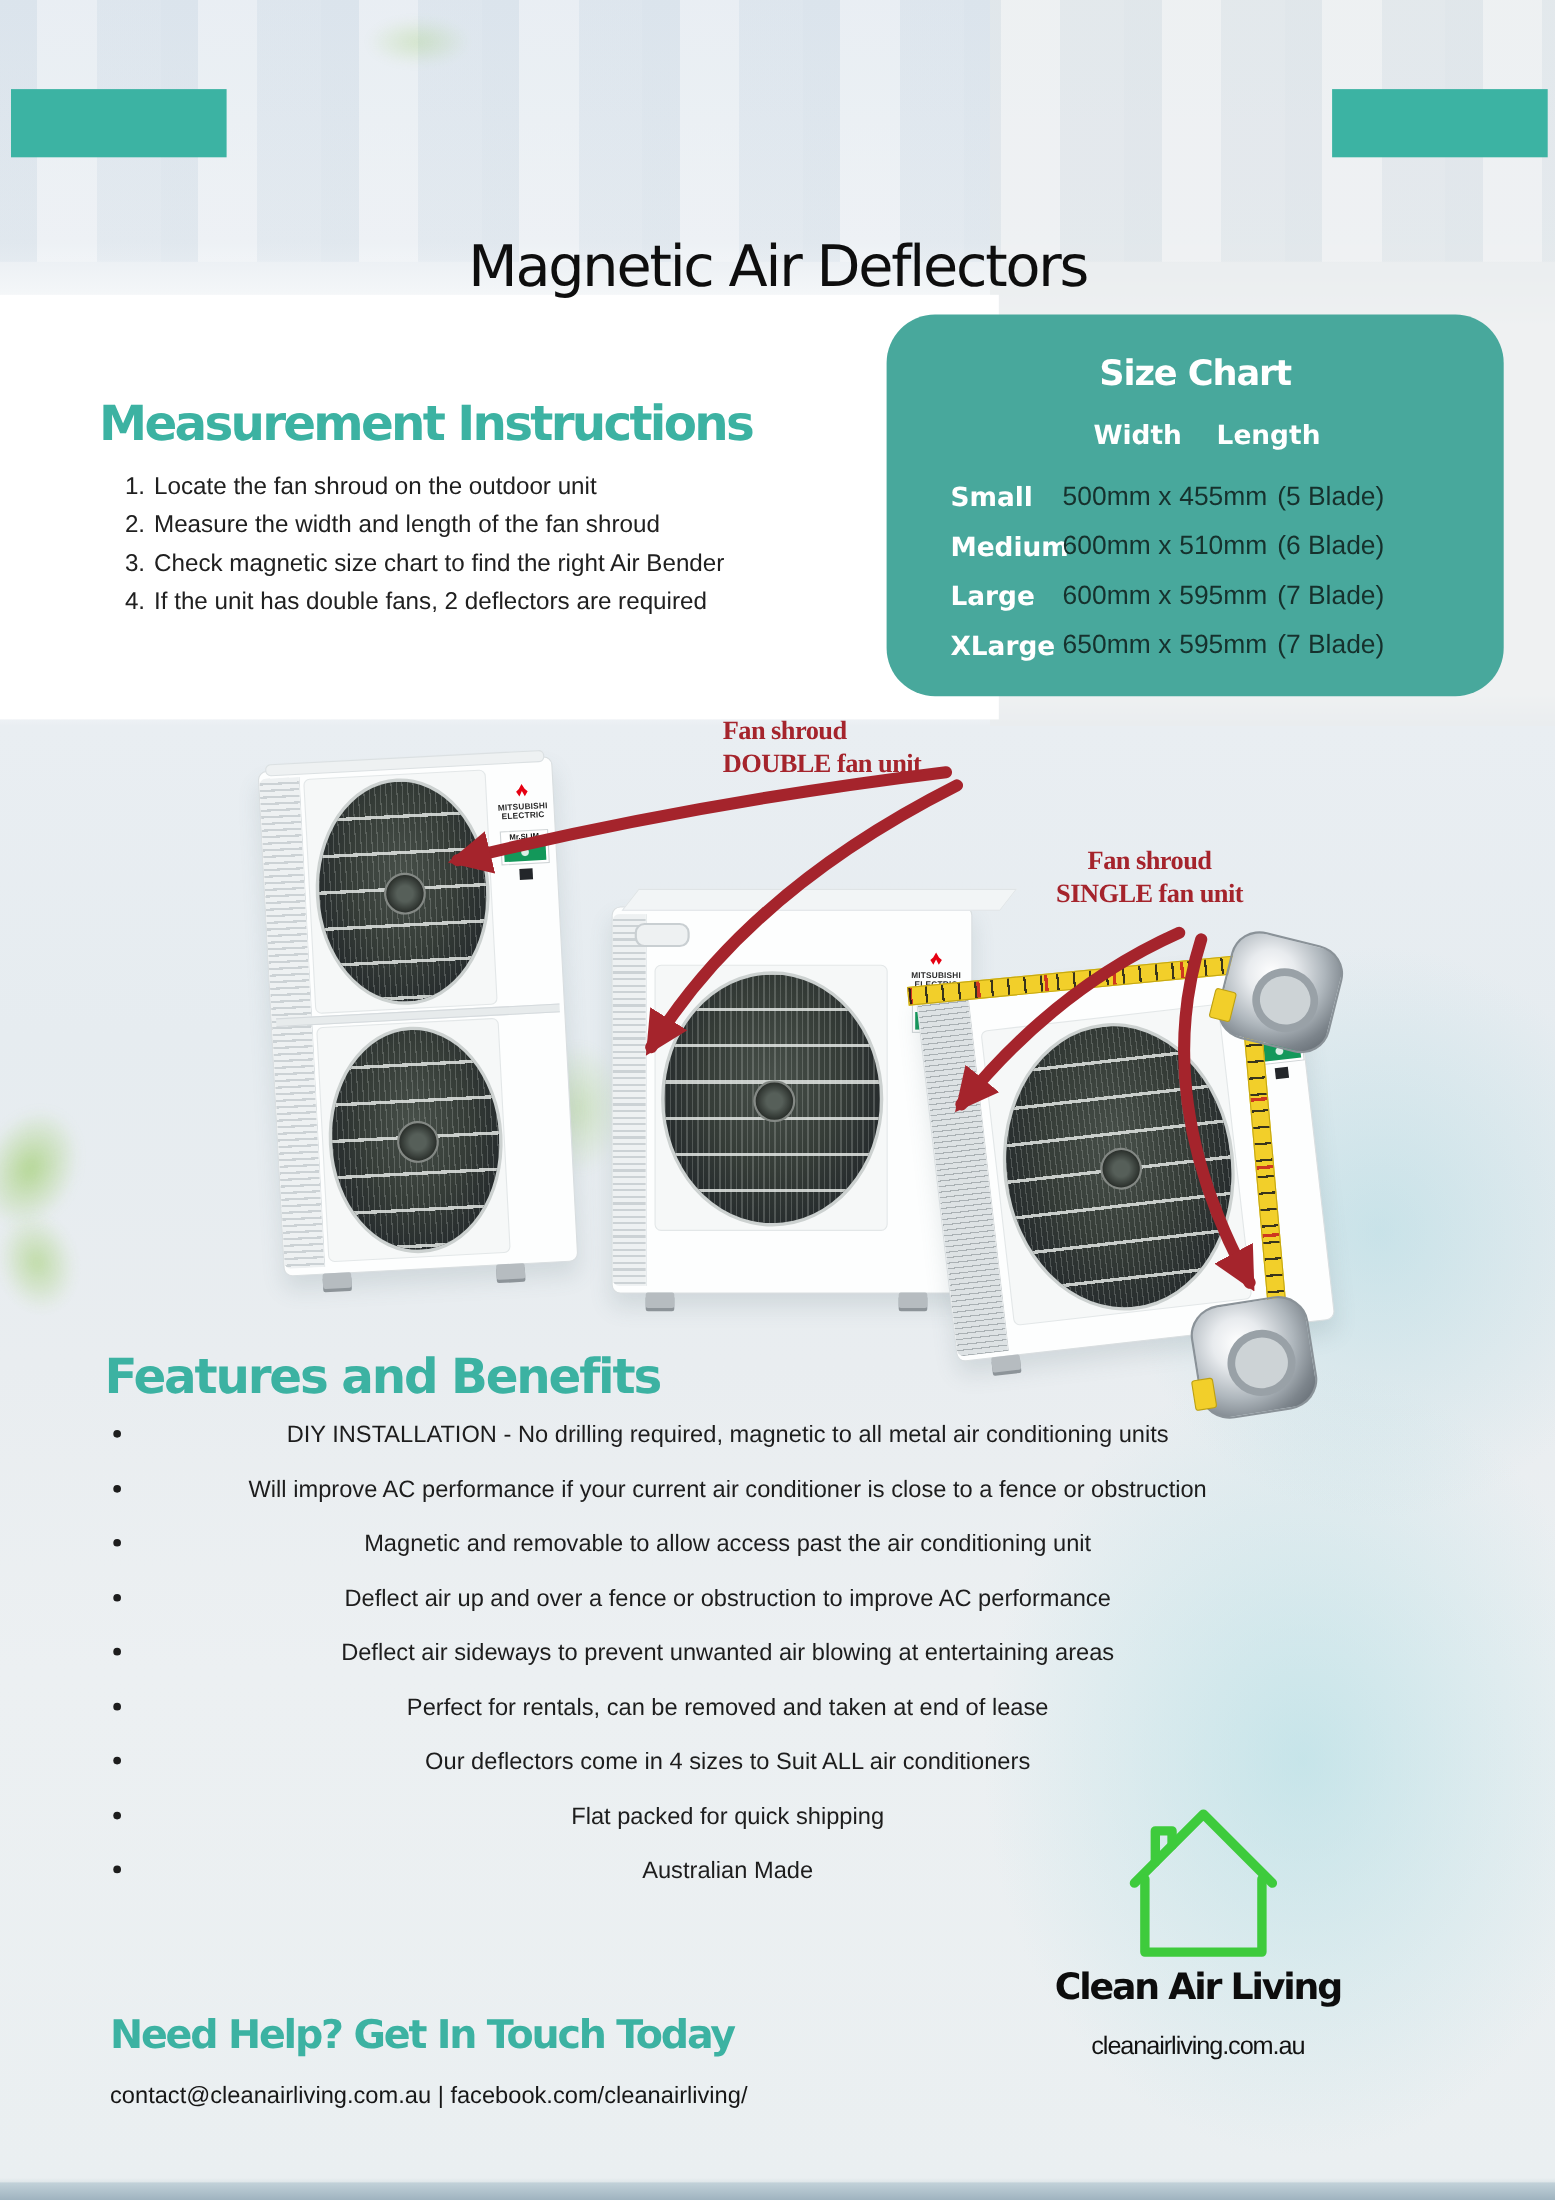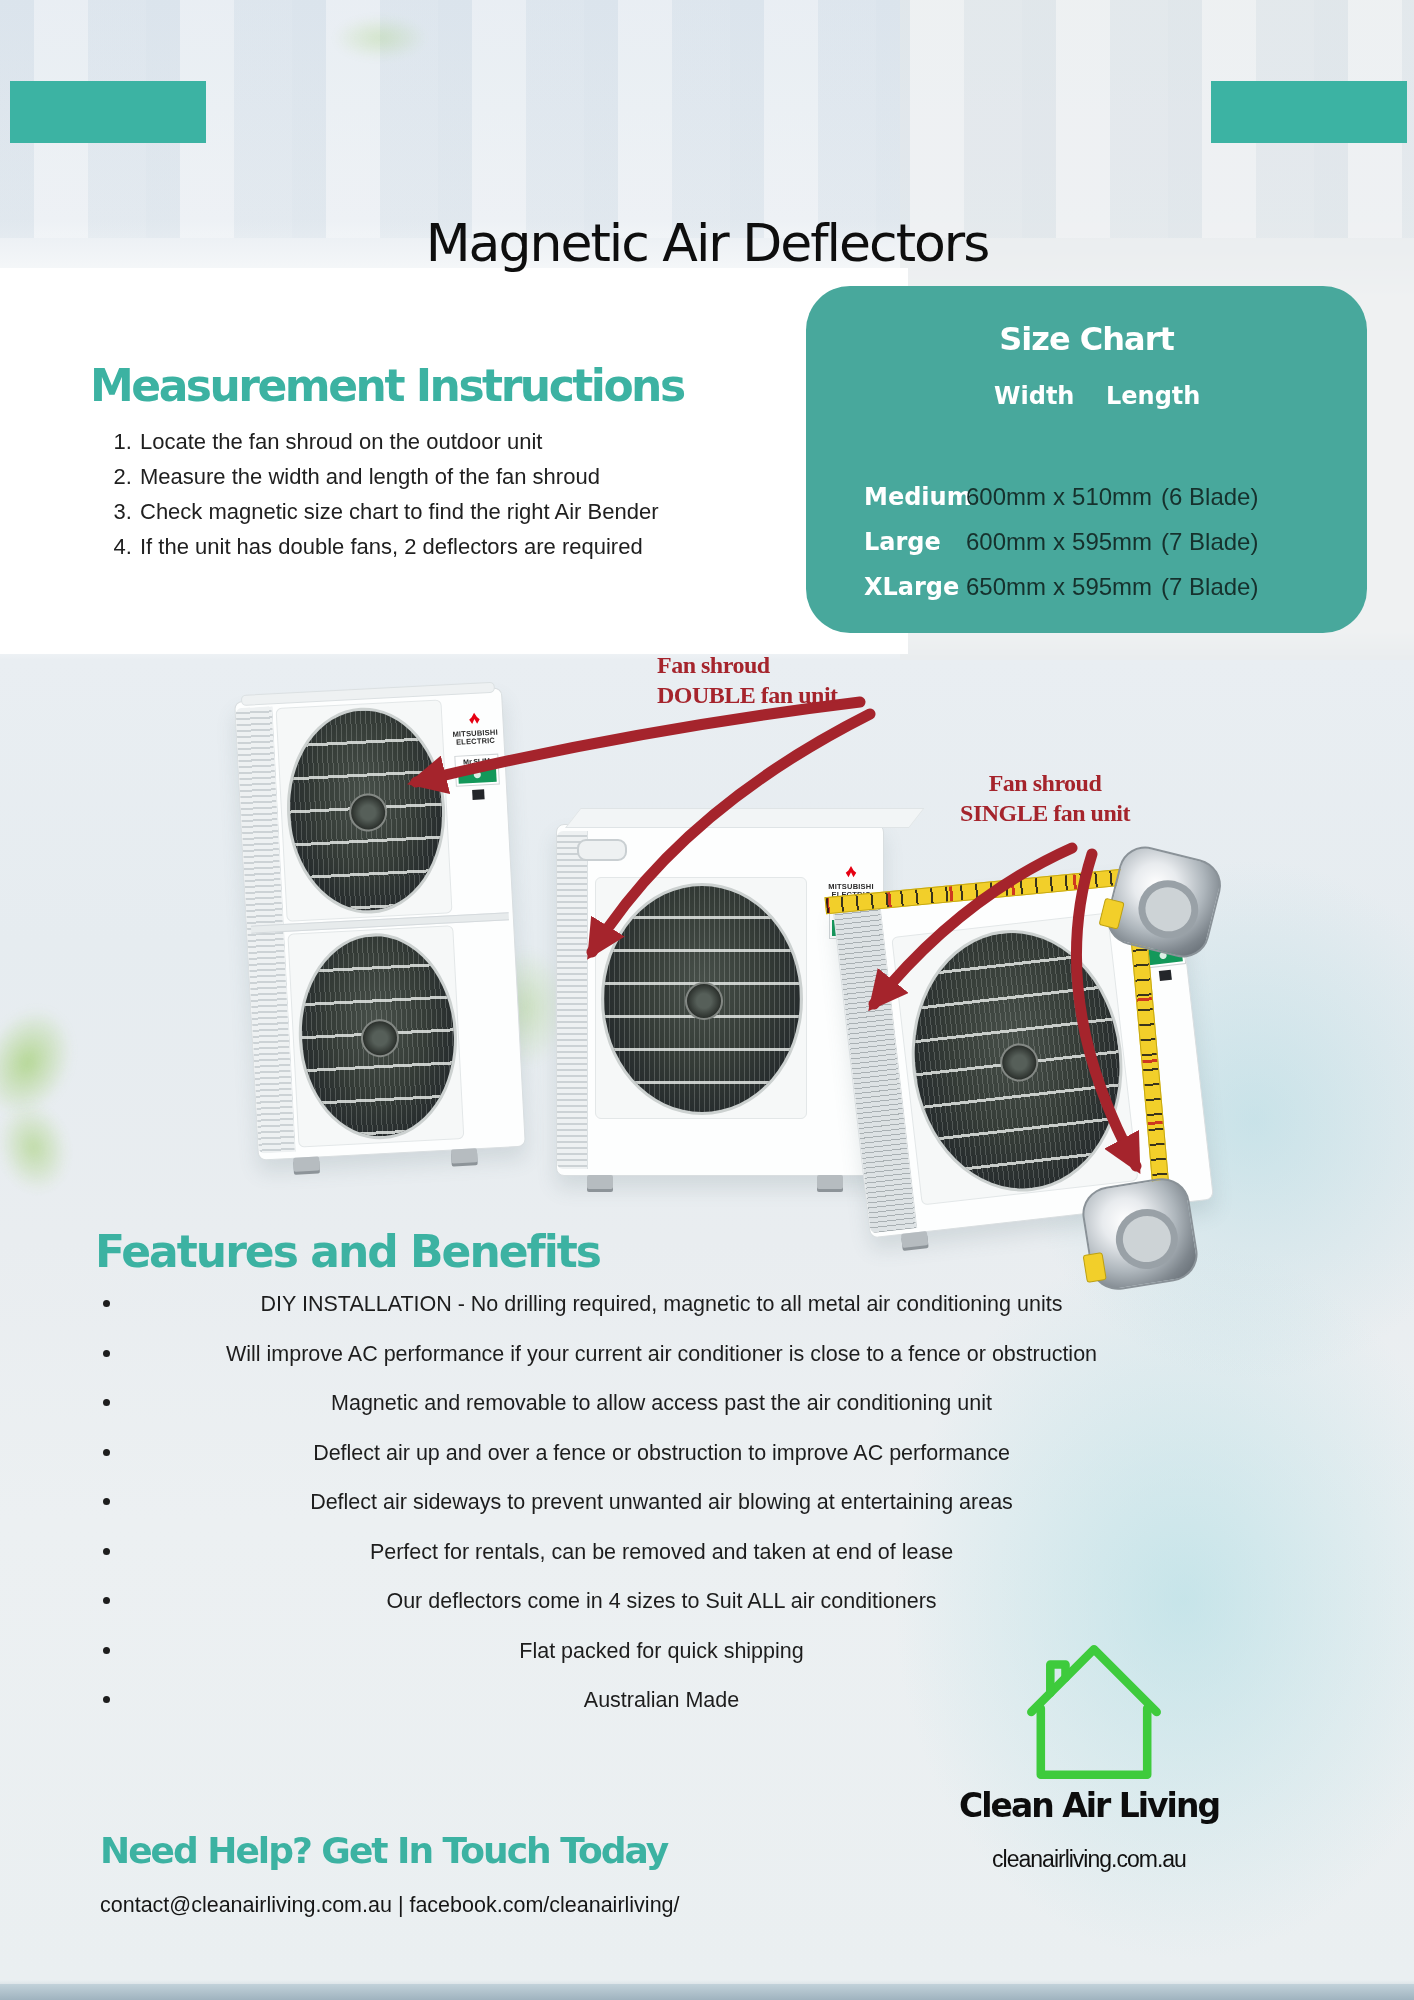--- a/index.html
+++ b/index.html
@@ -153,20 +153,24 @@
     <li>Measure the width and length of the fan shroud</li>
     <li>Check magnetic size chart to find the right Air Bender</li>
     <li>If the unit has double fans, 2 deflectors are required</li>
   </ol>
 
   <div class="schart">
     <div class="sc-title hfont">Size Chart</div>
     <div class="sc-colhead w hfont">Width</div>
     <div class="sc-colhead len hfont">Length</div>
 
+    <div class="sc-row" style="top:152px;">
+      <span class="sc-size hfont">Small</span>
+      <span class="sc-vals"><span>500mm</span><span class="x">x</span><span>455mm</span><span class="blade">(5 Blade)</span></span>
+    </div>
     <div class="sc-row" style="top:197px;">
       <span class="sc-size hfont">Medium</span>
       <span class="sc-vals"><span>600mm</span><span class="x">x</span><span>510mm</span><span class="blade">(6 Blade)</span></span>
     </div>
     <div class="sc-row" style="top:242px;">
       <span class="sc-size hfont">Large</span>
       <span class="sc-vals"><span>600mm</span><span class="x">x</span><span>595mm</span><span class="blade">(7 Blade)</span></span>
     </div>
     <div class="sc-row" style="top:287px;">
       <span class="sc-size hfont">XLarge</span>

